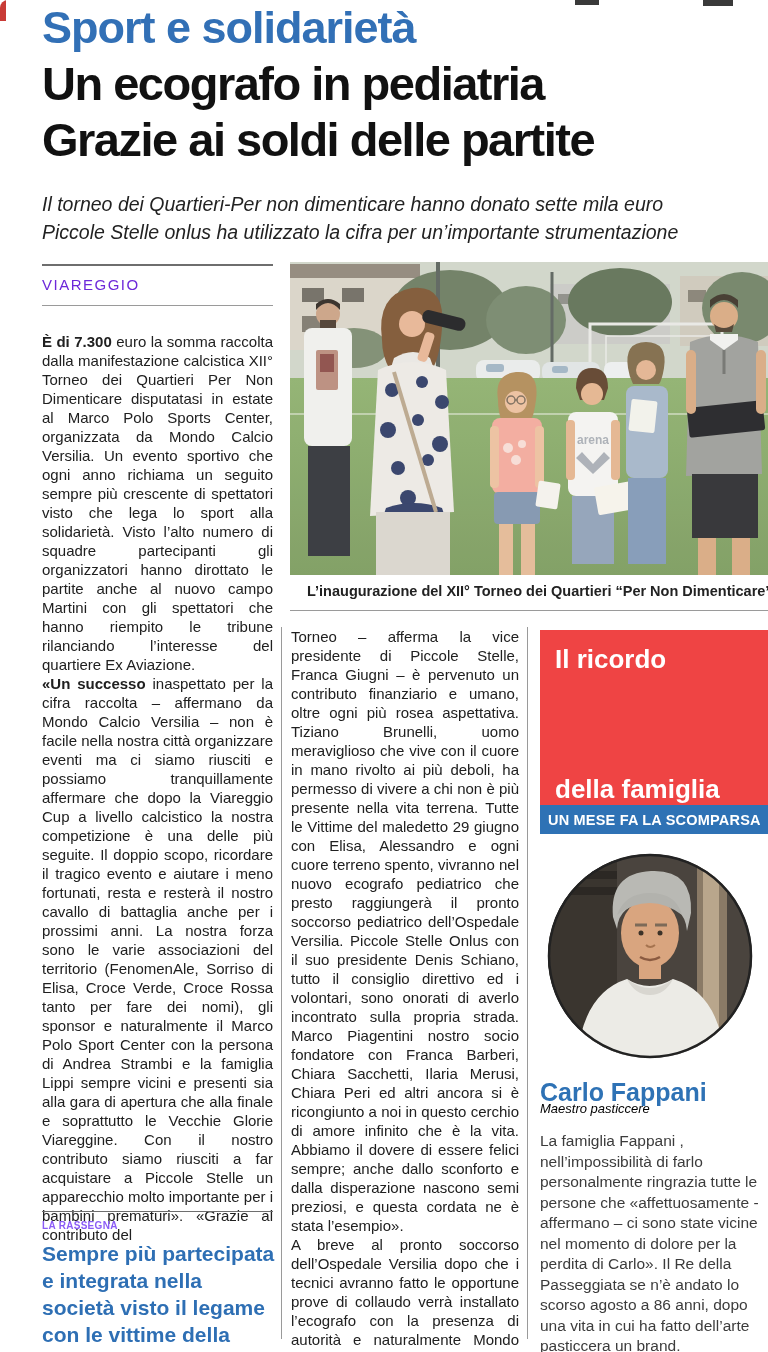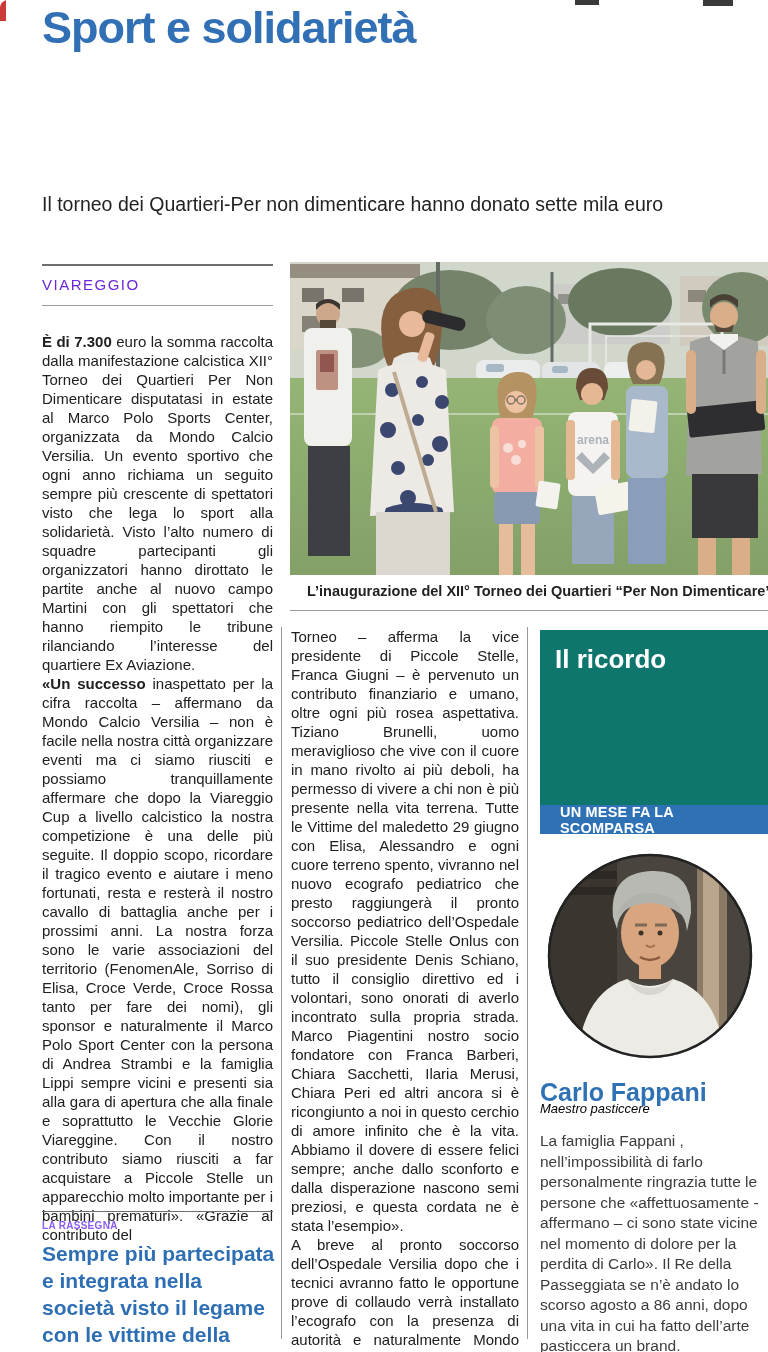--- a/index.html
+++ b/index.html
@@ -16,21 +16,21 @@
     font-size:45px; font-weight:bold; letter-spacing:-1px;
     color:#3270b6;
   }
   .headline {
     left:42px; top:56px; width:710px;
     font-size:47px; font-weight:bold; letter-spacing:-1.5px; line-height:56px;
     color:#111111;
   }
   .dek {
     left:42px; top:190px; width:700px;
-    font-size:19.5px; line-height:28px; color:#222222;
+    font-size:19.5px; line-height:28px; color:#222222;font-style:italic;
   }
 
   .hrule { height:0; border-top:2px solid #6e6e6e; }
   .hrule-thin { height:0; border-top:1px solid #9a9a9a; }
   .vrule { width:0; border-left:1px solid #9a9a9a; }
 
   .dateline {
     left:42px; top:276px; font-size:15px; letter-spacing:1.5px; color:#6d28d9;
   }
 
@@ -50,31 +50,31 @@
     left:42px; top:1220px; font-size:10px; font-weight:bold; color:#8b5cf6;
     letter-spacing:0.3px;
   }
   .rassegna-title {
     left:42px; top:1240px; width:235px;
     font-size:21px; font-weight:bold; line-height:27px; color:#2e6fb4;
   }
 
   .bluebox {
     left:540px; top:630px; width:228px; height:191px;
-    background:#0f766e; color:#ffffff;
+    background:#ef4444; color:#ffffff;
     display:flex; flex-direction:column; justify-content:space-between;
     padding:14px 12px 16px 15px;
   }
   .bluebox .line { font-size:26px; font-weight:bold; line-height:31px; }
 
   .banner {
     left:540px; top:805px; width:228px; height:29px;
     background:#2e72b5; color:#ffffff;
     font-size:14.5px; font-weight:bold; letter-spacing:0.2px;
-    display:flex; align-items:center; padding-left:20px;
+    display:flex; align-items:center; padding-left:8px;
   }
 
   .portrait-wrap { left:547px; top:853px; width:206px; height:206px; }
   .portrait-wrap svg { display:block; }
 
   .person-name { left:540px; top:1078px; font-size:25px; font-weight:bold; color:#2e72b5; }
   .person-role { left:540px; top:1101px; font-size:13px; font-style:italic; color:#000000; }
   .sidebar-body {
     left:540px; top:1131px; width:226px;
     font-size:15.5px; line-height:20.5px; color:#3c3c3c;
@@ -88,22 +88,27 @@
 </head>
 <body>
 
 <div class="page">
 
   <div class="frag" style="left:0;top:0;width:6px;height:21px;background:#c93b36;"></div>
   <div class="frag" style="left:575px;top:0;width:24px;height:5px;background:#3a3a3a;"></div>
   <div class="frag" style="left:703px;top:0;width:30px;height:6px;background:#3a3a3a;"></div>
 
   <div class="abs kicker">Sport e solidarietà</div>
+  <div class="abs headline">
+    <div>Un ecografo in pediatria</div>
+    <div>Grazie ai soldi delle partite</div>
+  </div>
   <div class="abs dek">
     <div>Il torneo dei Quartieri-Per non dimenticare hanno donato sette mila euro</div>
+    <div>Piccole Stelle onlus ha utilizzato la cifra per un’importante strumentazione</div>
   </div>
 
   <div class="abs hrule" style="left:42px;top:264px;width:231px;"></div>
   <div class="abs dateline">VIAREGGIO</div>
   <div class="abs hrule-thin" style="left:42px;top:305px;width:231px;"></div>
 
   <div class="abs bodycol col1">
     <p><b>È di 7.300</b><span> euro la somma raccolta dalla manifestazione calcistica XII° Torneo dei Quartieri Per Non Dimenticare disputatasi in estate al Marco Polo Sports Center, organizzata da Mondo Calcio Versilia. Un evento sportivo che ogni anno richiama un seguito sempre più crescente di spettatori visto che lega lo sport alla solidarietà. Visto l’alto numero di squadre partecipanti gli organizzatori hanno dirottato le partite anche al nuovo campo Martini con gli spettatori che hanno riempito le tribune rilanciando l’interesse del quartiere Ex Aviazione.</span></p>
     <p><b>«Un successo</b><span> inaspettato per la cifra raccolta – affermano da Mondo Calcio Versilia – non è facile nella nostra città organizzare eventi ma ci siamo riusciti e possiamo tranquillamente affermare che dopo la Viareggio Cup a livello calcistico la nostra competizione è una delle più seguite. Il doppio scopo, ricordare il tragico evento e aiutare i meno fortunati, resta e resterà il nostro cavallo di battaglia anche per i prossimi anni. La nostra forza sono le varie associazioni del territorio (FenomenAle, Sorriso di Elisa, Croce Verde, Croce Rossa tanto per fare dei nomi), gli sponsor e naturalmente il Marco Polo Sport Center con la persona di Andrea Strambi e la famiglia Lippi sempre vicini e presenti sia alla gara di apertura che alla finale e soprattutto le Vecchie Glorie Viareggine. Con il nostro contributo siamo riusciti a far acquistare a Piccole Stelle un apparecchio molto importante per i bambini prematuri». «Grazie al contributo del</span></p>
   </div>
@@ -260,20 +265,21 @@
     <p>Torneo – afferma la vice presidente di Piccole Stelle, Franca Giugni – è pervenuto un contributo finanziario e umano, oltre ogni più rosea aspettativa. Tiziano Brunelli, uomo meraviglioso che vive con il cuore in mano rivolto ai più deboli, ha permesso di vivere a chi non è più presente nella vita terrena. Tutte le Vittime del maledetto 29 giugno con Elisa, Alessandro e ogni cuore terreno spento, vivranno nel nuovo ecografo pediatrico che presto raggiungerà il pronto soccorso pediatrico dell’Ospedale Versilia. Piccole Stelle Onlus con il suo presidente Denis Schiano, tutto il consiglio direttivo ed i volontari, sono onorati di averlo incontrato sulla propria strada. Marco Piagentini nostro socio fondatore con Franca Barberi, Chiara Sacchetti, Ilaria Merusi, Chiara Peri ed altri ancora si è ricongiunto a noi in questo cerchio di amore infinito che è la vita. Abbiamo il dovere di essere felici sempre; anche dallo sconforto e dalla disperazione nascono semi preziosi, e questa cordata ne è stata l’esempio».</p>
     <p>A breve al pronto soccorso dell’Ospedale Versilia dopo che i tecnici avranno fatto le opportune prove di collaudo verrà installato l’ecografo con la presenza di autorità e naturalmente Mondo Calcio Versilia.</p>
   </div>
 
   <div class="abs hrule" style="left:42px;top:1211px;width:231px;border-top-width:1.5px;"></div>
   <div class="abs rassegna-label">LA RASSEGNA</div>
   <div class="abs rassegna-title">Sempre più partecipata e integrata nella società visto il legame con le vittime della strage</div>
 
   <div class="abs bluebox">
     <div class="line">Il ricordo</div>
+    <div class="line">della famiglia</div>
   </div>
   <div class="abs banner">UN MESE FA LA SCOMPARSA</div>
 
   <div class="abs portrait-wrap">
     <svg width="206" height="206" viewBox="0 0 206 206" xmlns="http://www.w3.org/2000/svg">
       <defs>
           <clipPath id="circ">
             <circle cx="103" cy="103" r="102"></circle>
           </clipPath>
         </defs>

